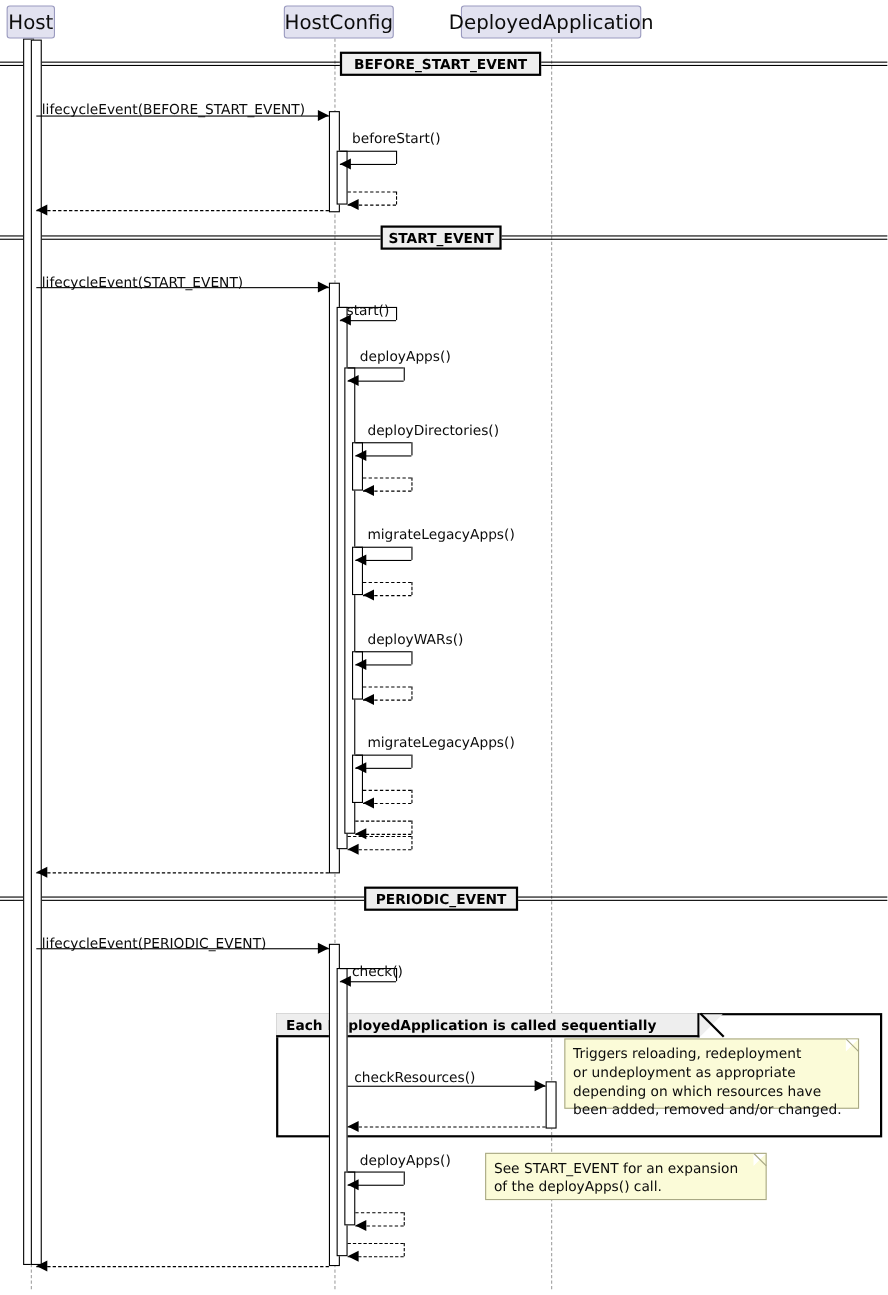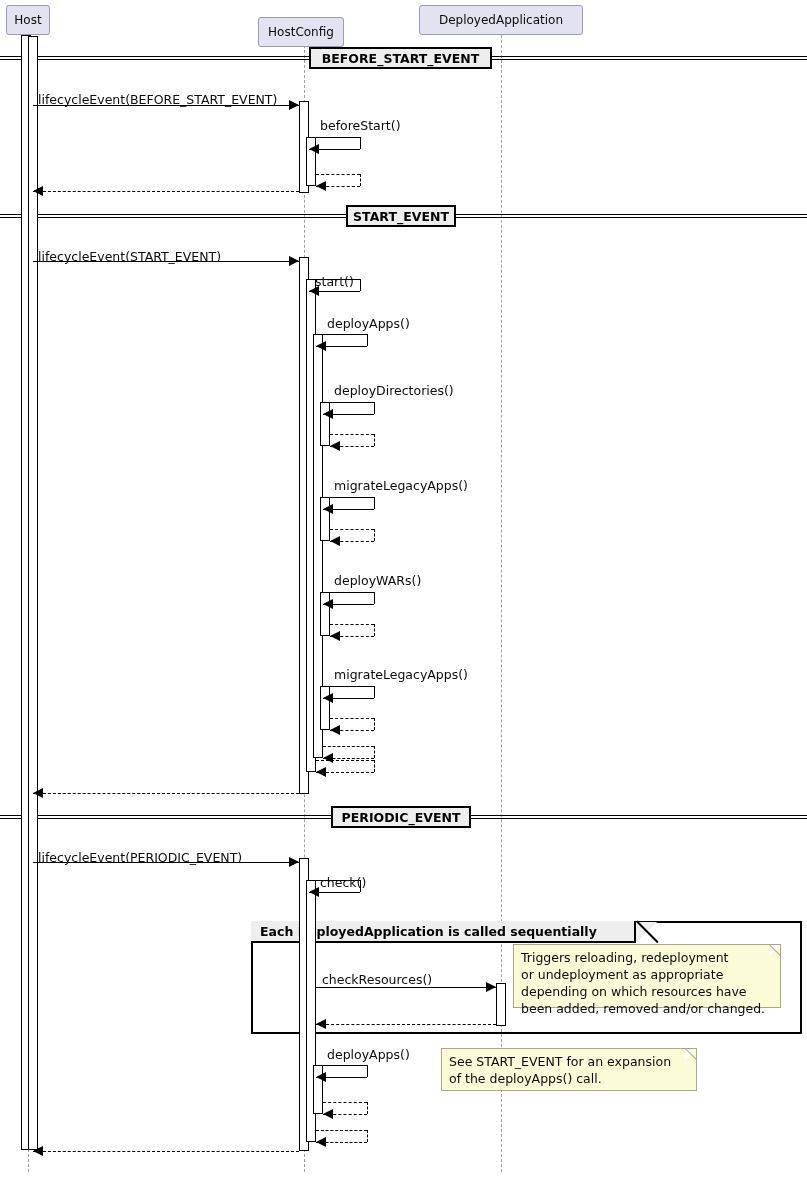--- a/index.html
+++ b/index.html
@@ -4,21 +4,21 @@
 <style>
   html,body{margin:0;padding:0;background:#ffffff;}
   body{font-family:"DejaVu Sans","Liberation Sans",sans-serif;}
   #stage{position:relative;width:807px;height:1177px;overflow:hidden;background:#fff;}
 
   
   .participant{
     position:absolute;box-sizing:border-box;
     background:#E2E2F0;border:1px solid #9A9ABF;border-radius:3px;
     display:flex;align-items:center;justify-content:center;
-    font-size:12px;color:#0b0b0b;white-space:nowrap;
+    font-size:18px;color:#0b0b0b;white-space:nowrap;
   }
   
   .lifeline{position:absolute;width:0;border-left:1px dashed #a0a0a0;}
   
   .activation{position:absolute;box-sizing:border-box;background:#ffffff;border:1px solid #000;}
   
   .msgline{position:absolute;height:0;border-top:1px solid #000;}
   .msgline.dashed{border-top:1px dashed #000;}
   .vline{position:absolute;width:0;border-left:1px solid #000;}
   .vline.dashed{border-left:1px dashed #000;}
@@ -205,21 +205,21 @@
       <div style="position: absolute; left: 769px; top: 945px; width: 0px; height: 16px; border-left: 1px solid rgb(168, 168, 132); transform-origin: left top; transform: rotate(-45deg);"></div>
       <div class="note" style="left: 441px; top: 1048px; width: 256px; height: 43px;">See START_EVENT for an expansion
 of the deployApps() call.</div>
       <div class="note-fold" style="left: 685px; top: 1049px; border-left: 11px solid rgb(255, 255, 255); border-bottom: 11px solid transparent; border-top: none;"></div>
       <div style="position: absolute; left: 685px; top: 1049px; width: 0px; height: 16px; border-left: 1px solid rgb(168, 168, 132); transform-origin: left top; transform: rotate(-45deg);"></div>
     </div>
   <div id="participants-layer">
       <div class="participant" style="left: 6px; top: 5px; width: 44px; height: 30px;">
         <div>Host</div>
       </div>
-      <div class="participant" style="left: 258px; top: 5px; width: 86px; height: 30px; margin-top: 12px;">
+      <div class="participant" style="left: 258px; top: 5px; width: 100px; height: 30px;">
         <div>HostConfig</div>
       </div>
       <div class="participant" style="left: 419px; top: 5px; width: 164px; height: 30px;">
         <div>DeployedApplication</div>
       </div>
     </div>
 
 </div>
 
 </body></html>

